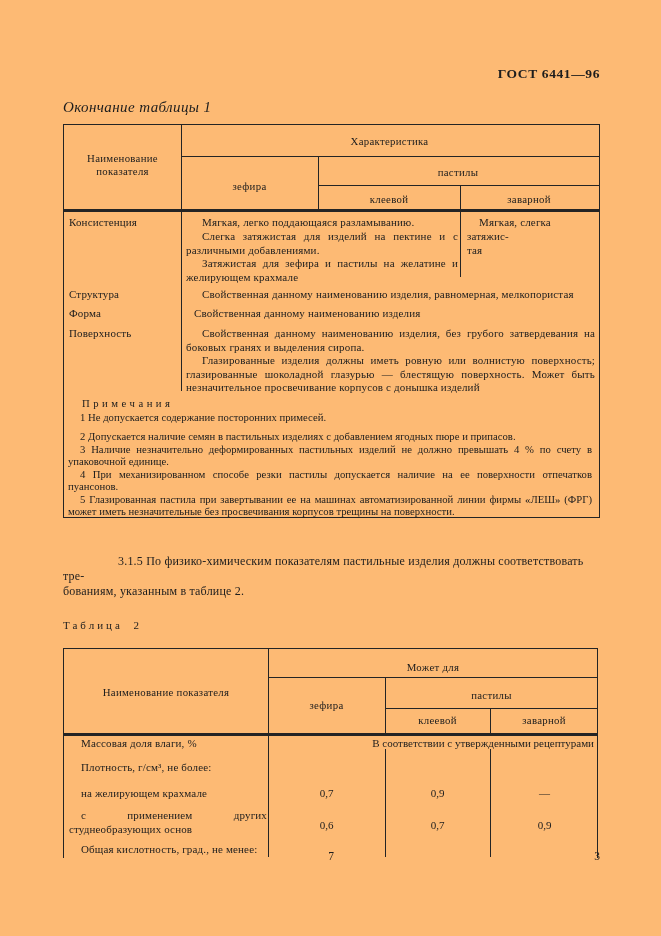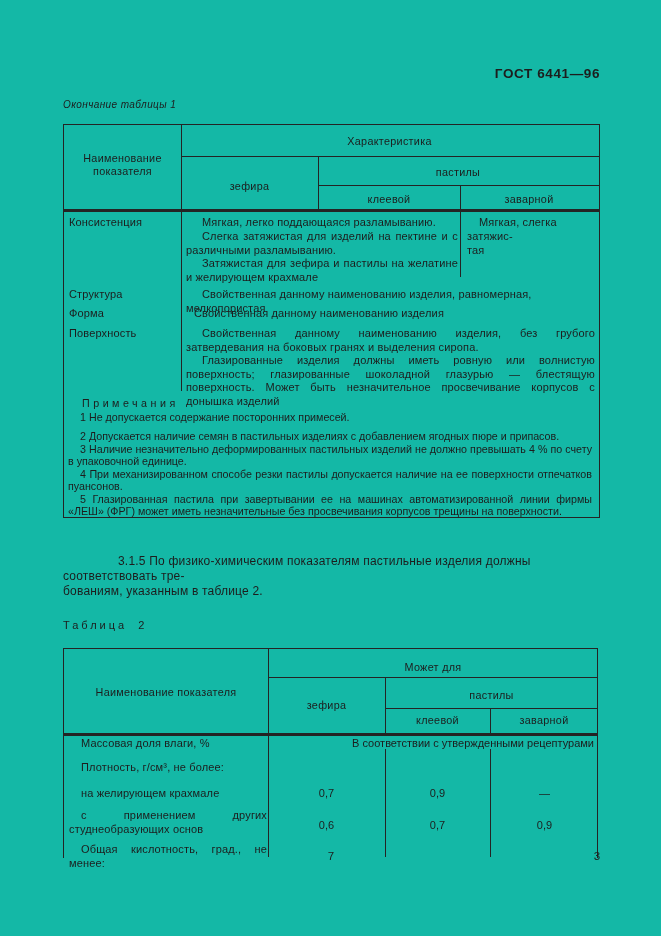--- a/index.html
+++ b/index.html
@@ -1,25 +1,25 @@
 <!DOCTYPE html>
 <html><head>
 <meta charset="utf-8">
 <style>
   html,body{margin:0;padding:0;background:#ffffff;}
   #page{
-    position:relative;width:661px;height:936px;background:#14b8a6;
-    font-family:Liberation Sans, sans-serif;color:#1d1d1d;
+    position:relative;width:661px;height:936px;background:#fdba74;
+    font-family:Liberation Serif, serif;color:#1d1d1d;
     overflow:hidden;
   }
   .abs{position:absolute;}
   .ln{position:absolute;background:#242424;}
   
   .gost{font-weight:bold;font-size:13.5px;letter-spacing:.6px;}
-  .cap1{font-style:italic;font-size:10px;letter-spacing:.4px;}
+  .cap1{font-style:italic;font-size:15px;letter-spacing:.4px;}
   .cap2{font-size:11px;letter-spacing:3px;word-spacing:5px;}
   
   .tbl{position:absolute;box-sizing:border-box;}
   #t1{left:63px;top:124px;width:537px;height:394px;border:1.6px solid #242424;}
   #t2{left:63px;top:648px;width:535px;height:210px;border:1.6px solid #242424;border-bottom:none;}
   .hcell{position:absolute;text-align:center;font-size:10.8px;line-height:12.5px;letter-spacing:.3px;}
   .bcell{position:absolute;font-size:11px;line-height:13.8px;letter-spacing:.15px;}
   .just{text-align:justify;}
   .ind p{margin:0;text-indent:16px;}
   .prelike{white-space:pre-line;}
@@ -54,21 +54,21 @@
     <div class="hcell" style="left:0;top:27px;width:117px;">Наименование показателя</div>
     <div class="hcell" style="left:117px;top:10px;width:417px;">Характеристика</div>
     <div class="hcell" style="left:117px;top:55px;width:137px;">зефира</div>
     <div class="hcell" style="left:254px;top:41px;width:280px;">пастилы</div>
     <div class="hcell" style="left:254px;top:68px;width:142px;">клеевой</div>
     <div class="hcell" style="left:396px;top:68px;width:138px;">заварной</div>
 
     <div class="bcell" style="left:5px;top:91px;width:110px;">Консистенция</div>
     <div class="bcell just ind" style="left:122px;top:91px;width:272px;">
       <p>Мягкая, легко поддающаяся разламыванию.</p>
-      <p>Слегка затяжистая для изделий на пектине и с различными разламыванию.</p>
+      <p>Слегка затяжистая для изделий на пектине и с различными добавлениями.</p>
       <p>Затяжистая для зефира и пастилы на желатине и желирующем крахмале</p>
     </div>
     <div class="bcell prelike" style="left:403px;top:91px;width:126px;text-indent:12px;">Мягкая, слегка затяжис-
 тая</div>
 
     <div class="bcell" style="left:5px;top:163px;width:110px;">Структура</div>
     <div class="bcell" style="left:122px;top:163px;width:410px;text-indent:16px;">Свойственная данному наименованию изделия, равномерная, мелкопористая</div>
 
     <div class="bcell" style="left:5px;top:182px;width:110px;">Форма</div>
     <div class="bcell" style="left:114px;top:182px;width:410px;text-indent:16px;">Свойственная данному наименованию изделия</div>

